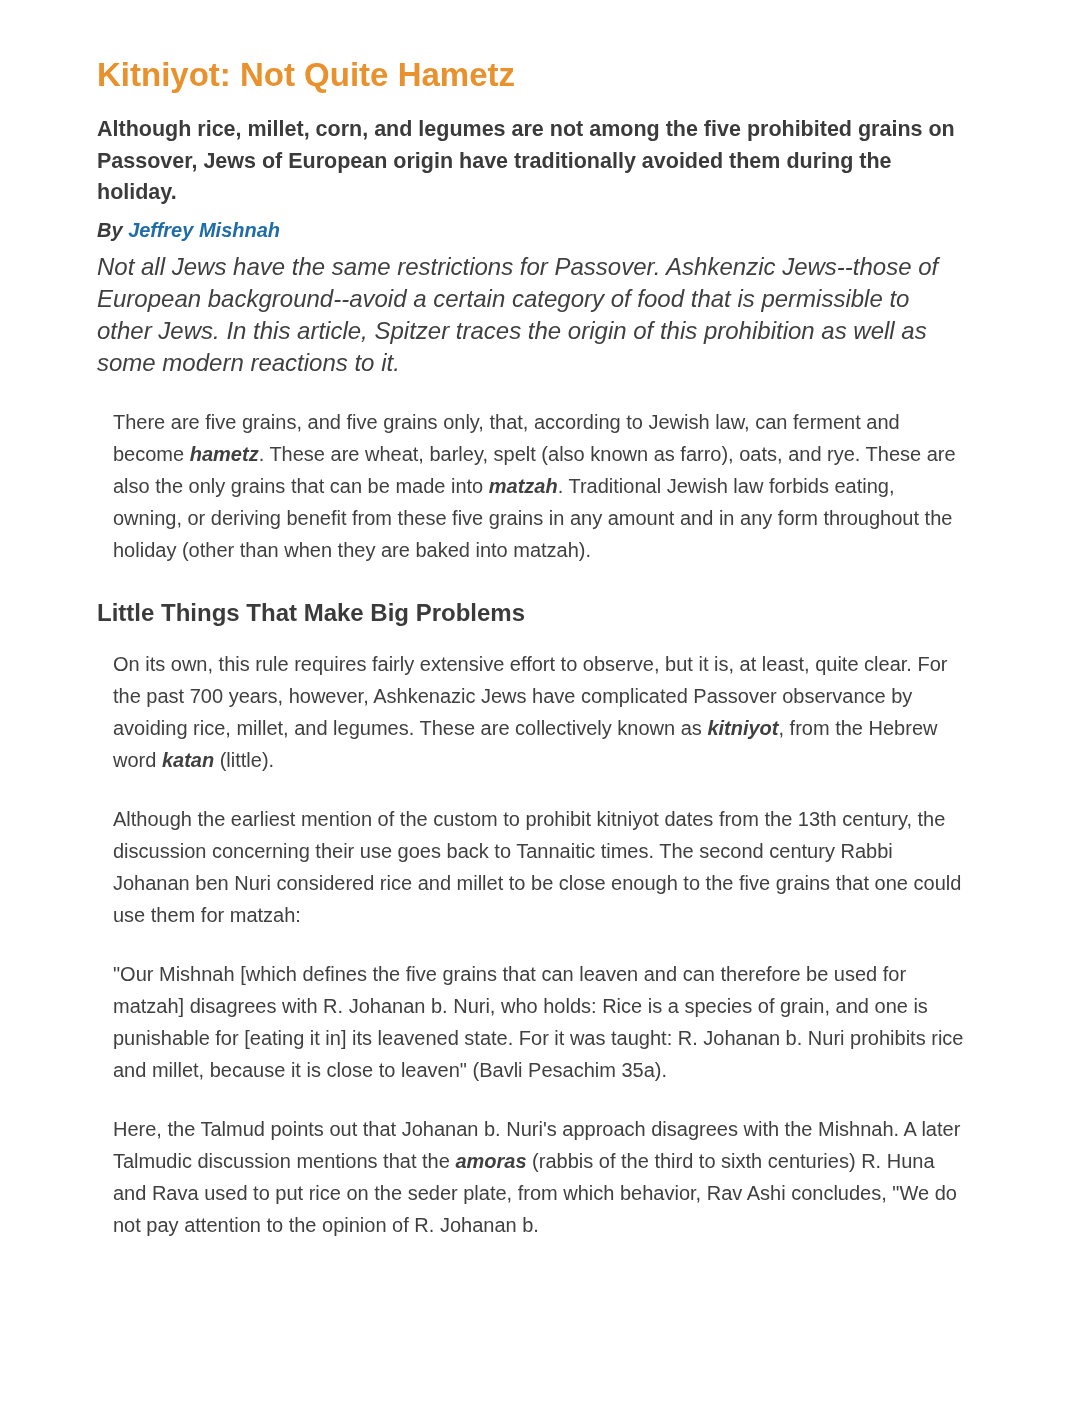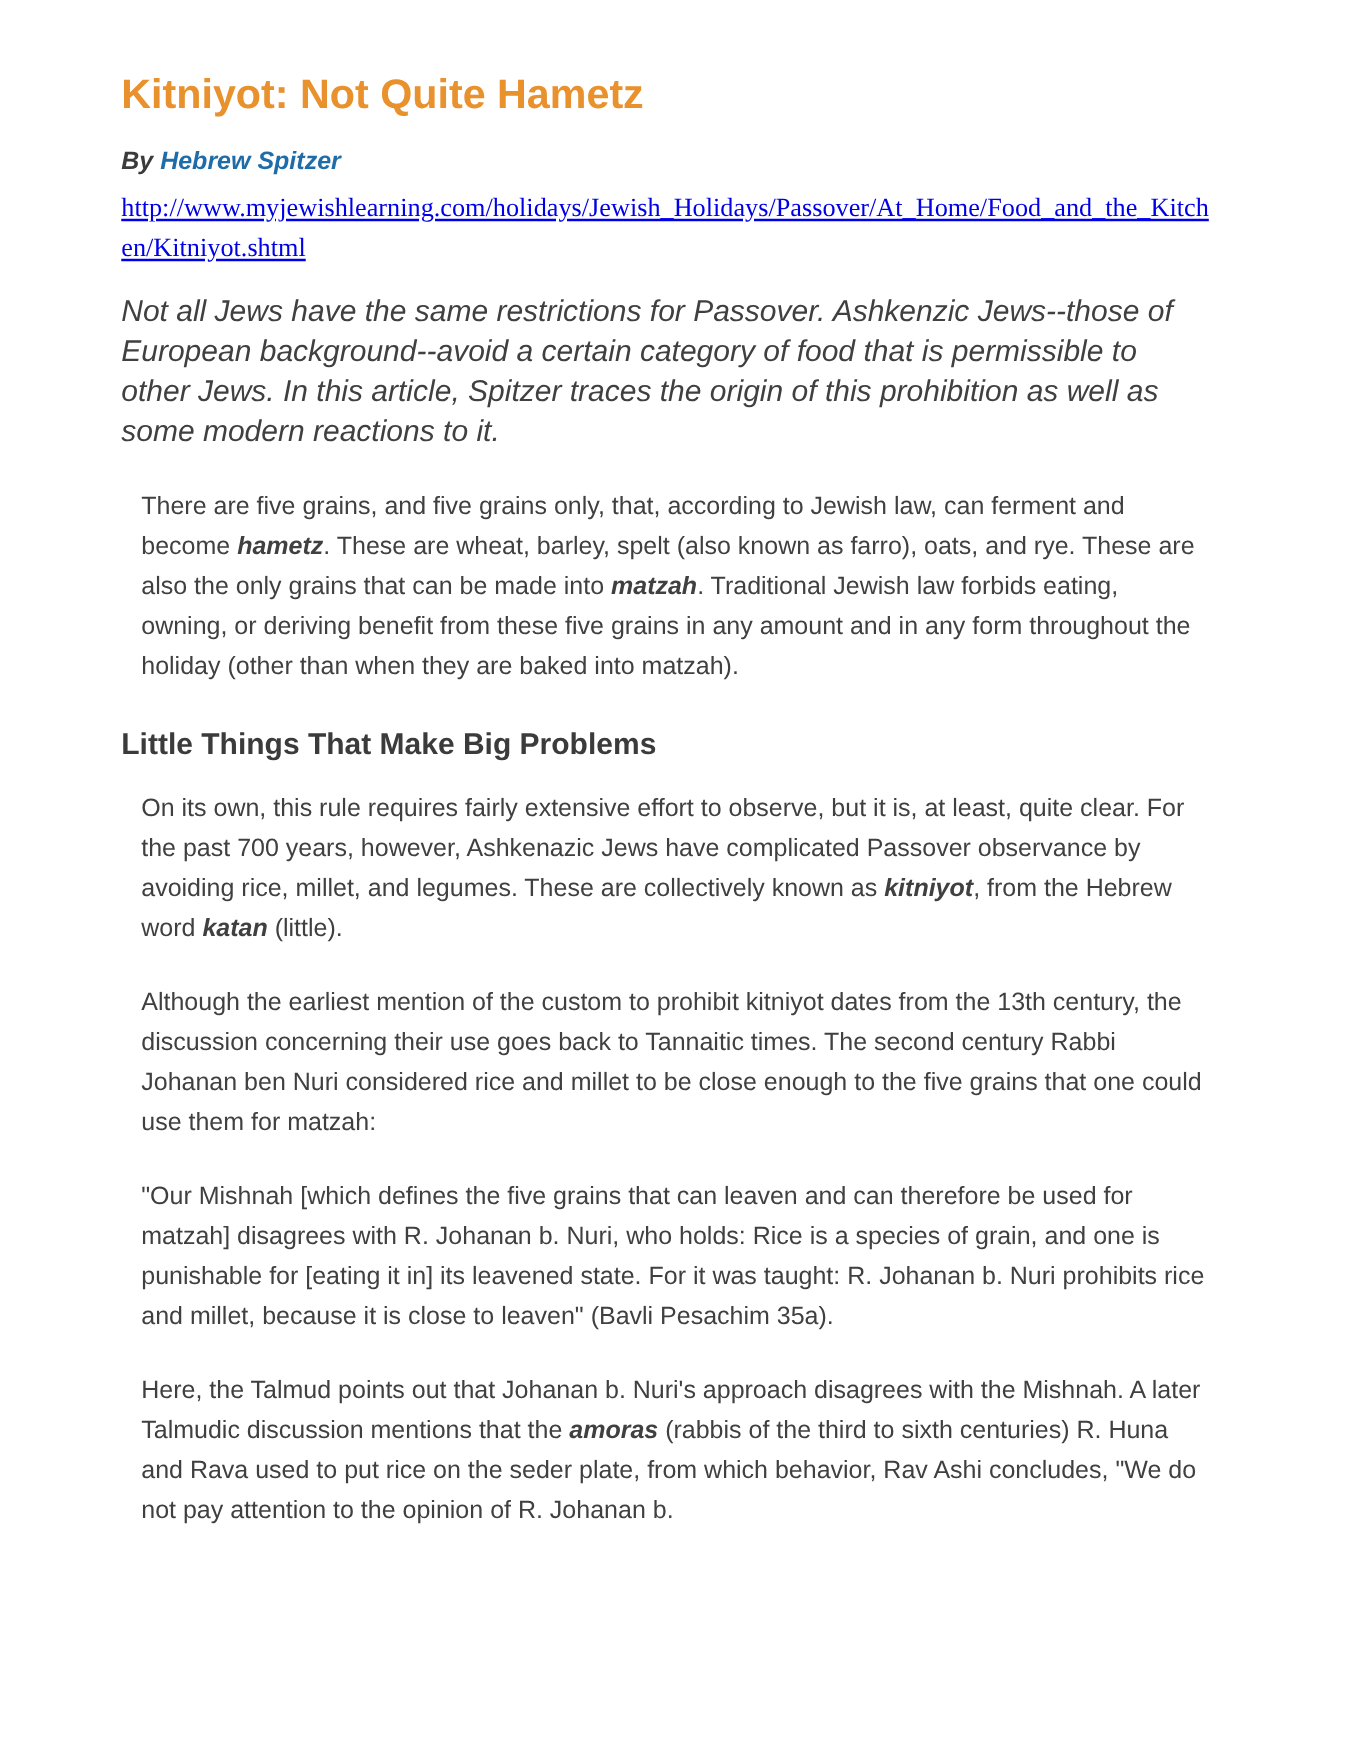--- a/index.html
+++ b/index.html
@@ -82,26 +82,26 @@
     font-weight: bold;
   }
 </style>
 </head>
 <body>
 
 <div class="page">
 
   <h1 class="title">Kitniyot: Not Quite Hametz</h1>
 
+  <p class="subtitle">Although rice, millet, corn, and legumes are not among the five prohibited grains on Passover, Jews of European origin have traditionally avoided them during the holiday.</p>
 
   <p class="byline">
-    <span>By </span><a class="author-link">Hebrew Spitzer</a>
+    <span>By </span><a class="author-link">Jeffrey Mishnah</a>
   </p>
 
-  <a class="source-url">http://www.myjewishlearning.com/holidays/Jewish_Holidays/Passover/At_Home/Food_and_the_Kitchen/Kitniyot.shtml</a>
 
   <p class="lead">Not all Jews have the same restrictions for Passover. Ashkenzic Jews--those of European background--avoid a certain category of food that is permissible to other Jews. In this article, Spitzer traces the origin of this prohibition as well as some modern reactions to it.</p>
 
   <p class="body-para"><span>There are five grains, and five grains only, that, according to Jewish law, can ferment and become </span><span class="em">hametz</span><span>. These are wheat, barley, spelt (also known as farro), oats, and rye. These are also the only grains that can be made into </span><span class="em">matzah</span><span>. Traditional Jewish law forbids eating, owning, or deriving benefit from these five grains in any amount and in any form throughout the holiday (other than when they are baked into matzah).</span></p>
 
   <h2 class="section-heading">Little Things That Make Big Problems</h2>
 
   <p class="body-para"><span>On its own, this rule requires fairly extensive effort to observe, but it is, at least, quite clear. For the past 700 years, however, Ashkenazic Jews have complicated Passover observance by avoiding rice, millet, and legumes. These are collectively known as </span><span class="em">kitniyot</span><span>, from the Hebrew word </span><span class="em">katan</span><span> (little).</span></p>
 
   <p class="body-para"><span>Although the earliest mention of the custom to prohibit kitniyot dates from the 13th century, the discussion concerning their use goes back to Tannaitic times. The second century Rabbi Johanan ben Nuri considered rice and millet to be close enough to the five grains that one could use them for matzah:</span></p>

